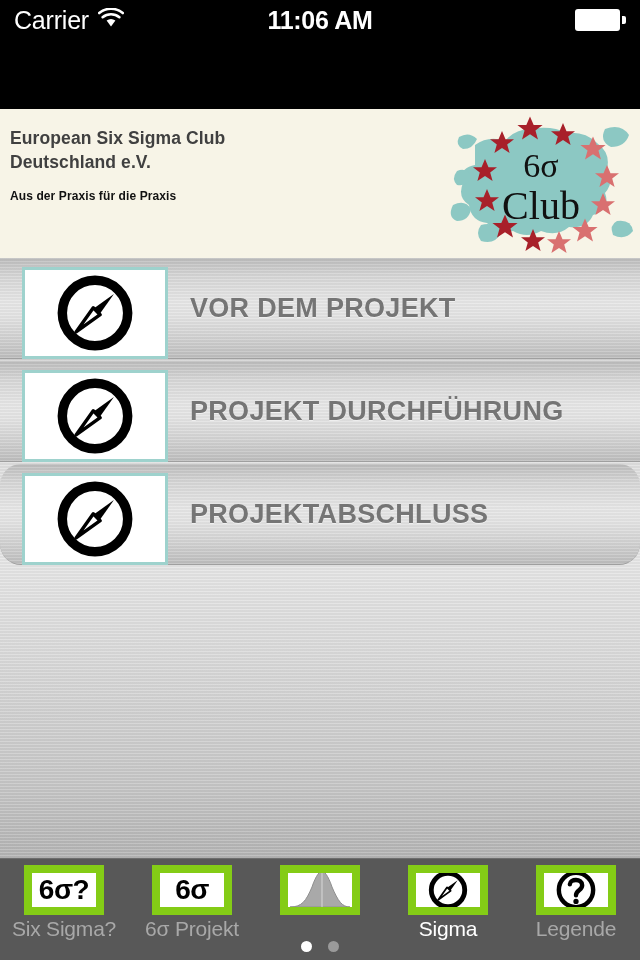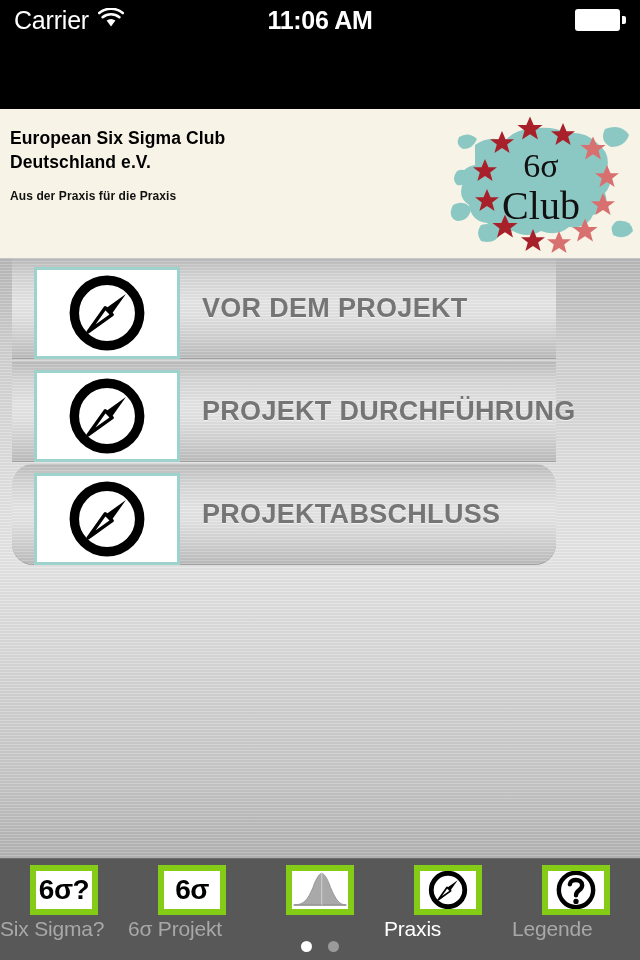--- a/index.html
+++ b/index.html
@@ -96,21 +96,21 @@
   .hdr-text {
     position: absolute;
     left: 10px; top: 17px;
     color: #111;
   }
   .hdr-title {
     font-size: 17.5px;
     font-weight: bold;
     line-height: 24px;
     letter-spacing: 0.1px;
-    color: #000000;
+    color: #404040;
   }
   .hdr-sub {
     margin-top: 15px;
     font-size: 12px;
     font-weight: bold;
     letter-spacing: 0.1px;
     color: #111;
   }
   #logo {
     position: absolute;
@@ -131,22 +131,22 @@
         rgba(255,255,255,0.16) 1px,
         rgba(0,0,0,0.030) 1px,
         rgba(0,0,0,0.030) 3px
       ),
       linear-gradient(to bottom, #b9b9b9 0%, #d2d2d2 16%, #e2e2e2 38%, #e6e6e6 50%, #dadada 66%, #c6c6c6 88%, #b4b4b4 100%);
   }
 
   
   .row {
     position: absolute;
-    left: 12px;
-    width: 544px;
+    left: 0;
+    width: 640px;
     height: 101px;
     background:
       repeating-linear-gradient(
         to bottom,
         rgba(255,255,255,0.15) 0px,
         rgba(255,255,255,0.15) 1px,
         rgba(0,0,0,0.028) 1px,
         rgba(0,0,0,0.028) 3px
       ),
       linear-gradient(to bottom, #bcbcbc 0%, #d6d6d6 18%, #e6e6e6 44%, #e3e3e3 58%, #d1d1d1 80%, #bdbdbd 100%);
@@ -195,40 +195,41 @@
     position: absolute;
     top: 0;
     width: 128px;
     height: 102px;
   }
   .tab-icon {
     position: absolute;
     left: 50%;
     transform: translateX(-50%);
     top: 6px;
-    width: 68px; height: 50px;
+    width: 80px; height: 50px;
     background: #ffffff;
-    border: 6px solid #84cc16;
+    border: 8px solid #84cc16;
     box-sizing: border-box;
     display: flex;
     align-items: center;
     justify-content: center;
     overflow: hidden;
   }
   .tab-icon-text {
     font-size: 28px;
     font-weight: bold;
     color: #000;
     line-height: 1;
     letter-spacing: -0.5px;
   }
   .tab-label {
     position: absolute;
     left: 0; top: 58px;
     width: 128px;
+    text-align: center;
     font-size: 21px;
     color: #a8a8a8;
     letter-spacing: -0.2px;
     white-space: nowrap;
   }
   .tab-label.active { color: #ffffff; }
 
   #pagedots {
     position: absolute;
     left: 0; top: 941px;
@@ -404,21 +405,21 @@
     </div>
 
     <div class="tab" style="left:384px">
       <div class="tab-icon">
         <svg width="44" height="44" viewBox="0 0 100 100">
           <circle cx="50" cy="50" r="38" fill="none" stroke="#000" stroke-width="11"></circle>
           <polygon points="72,28 52,56 44,48" fill="#000"></polygon>
           <polygon points="28,72 48,44 56,52" fill="#fff" stroke="#000" stroke-width="4" stroke-linejoin="round"></polygon>
         </svg>
       </div>
-      <div class="tab-label active">Praxis</div>
+      <div class="tab-label active">Sigma</div>
     </div>
 
     <div class="tab" style="left:512px">
       <div class="tab-icon">
         <svg width="44" height="44" viewBox="0 0 100 100">
           <circle cx="50" cy="50" r="39" fill="none" stroke="#000" stroke-width="10"></circle>
           <path d="M36 37 C36 24 64 23 64 39 C64 51 50 50 50 62" fill="none" stroke="#000" stroke-width="10" stroke-linecap="round"></path>
           <circle cx="50" cy="76" r="6" fill="#000"></circle>
         </svg>
       </div>

